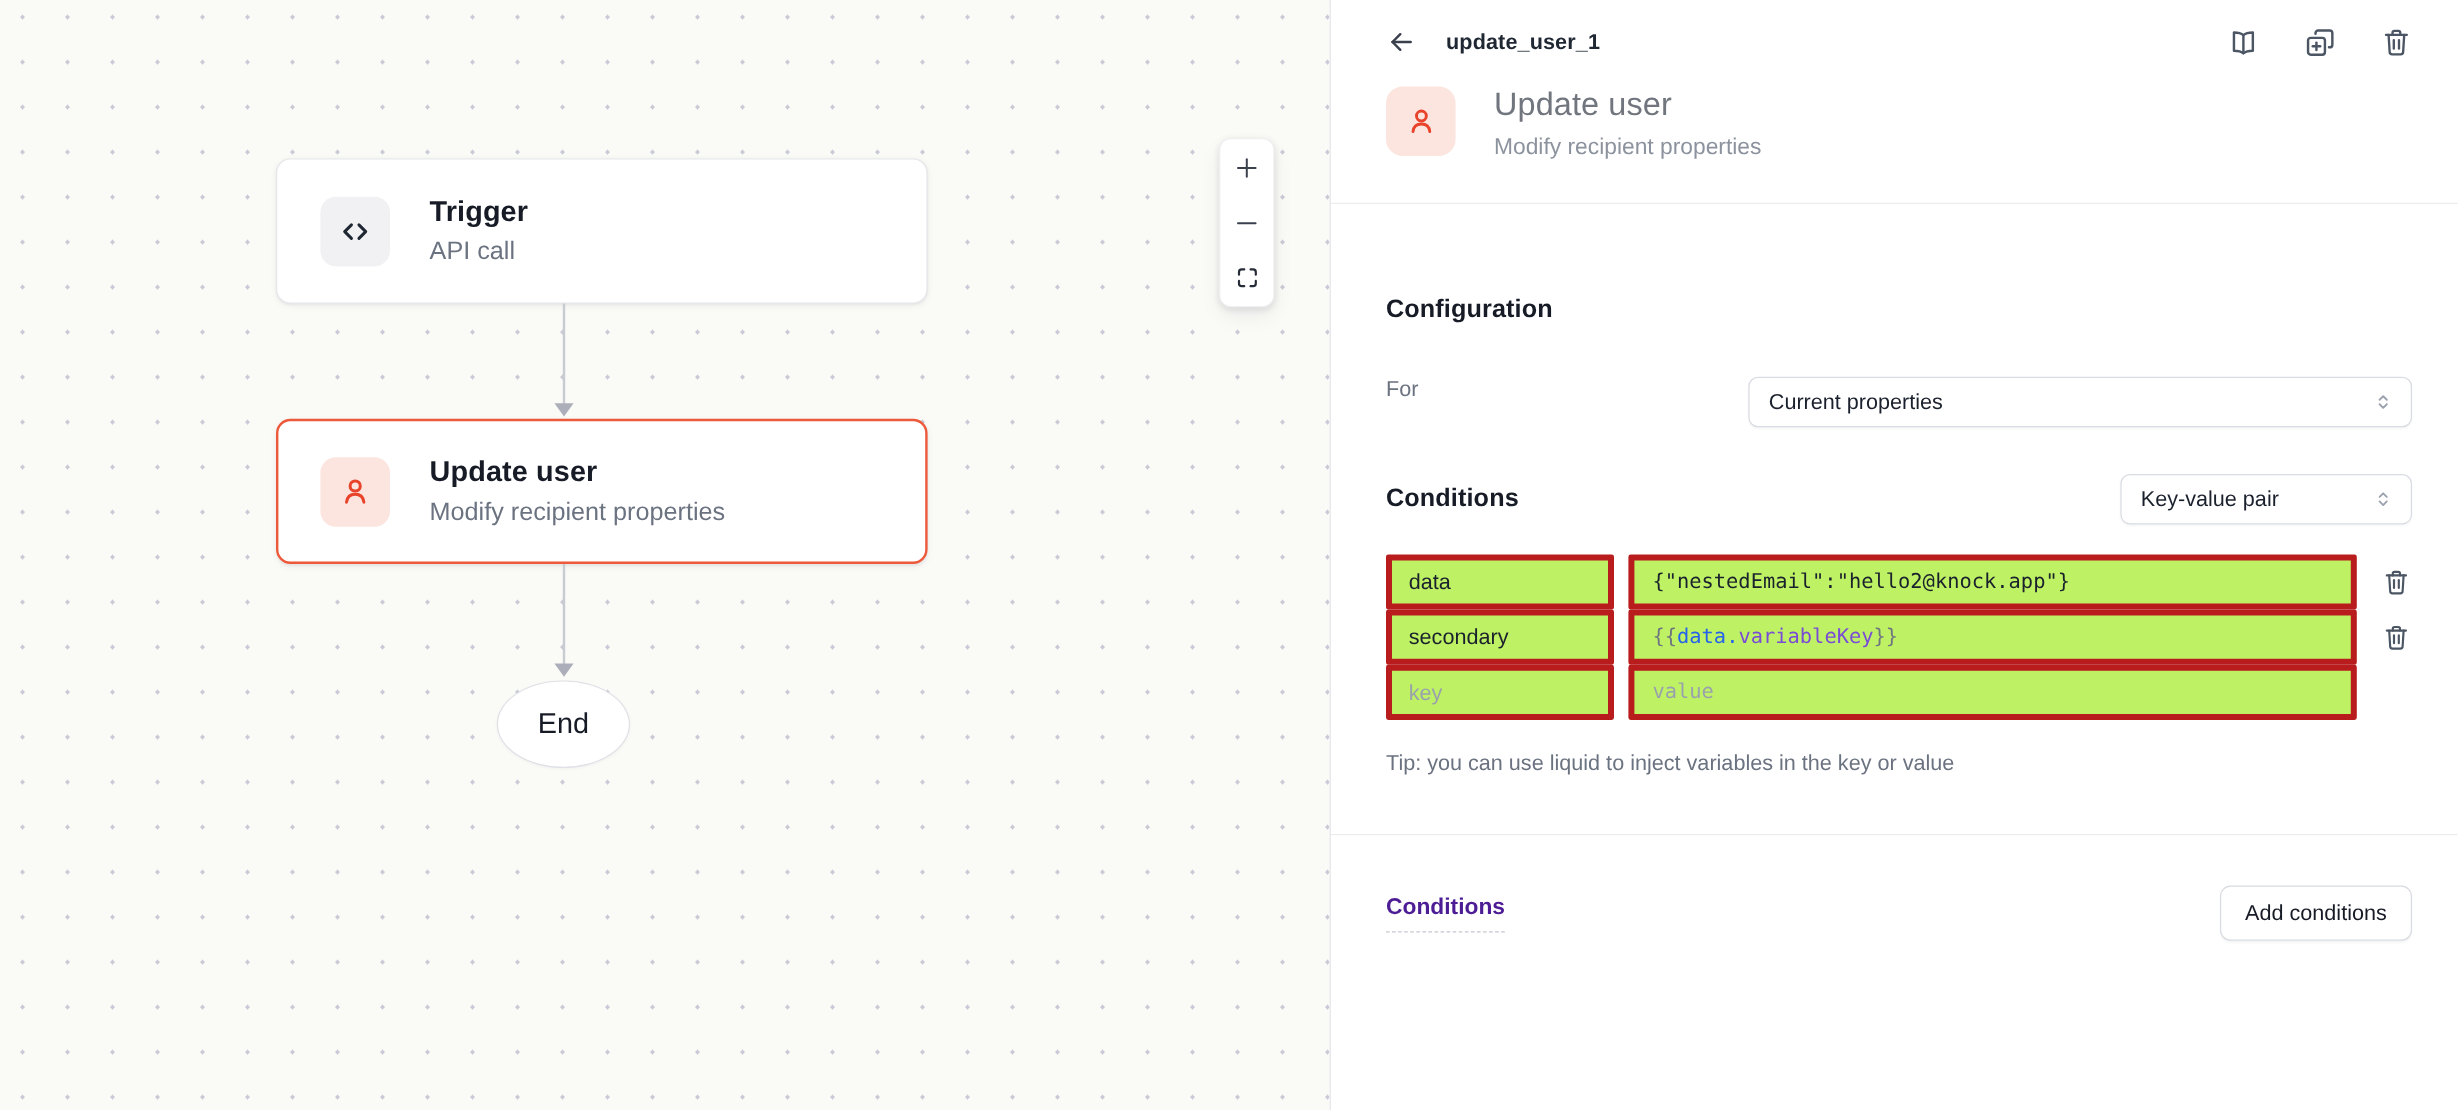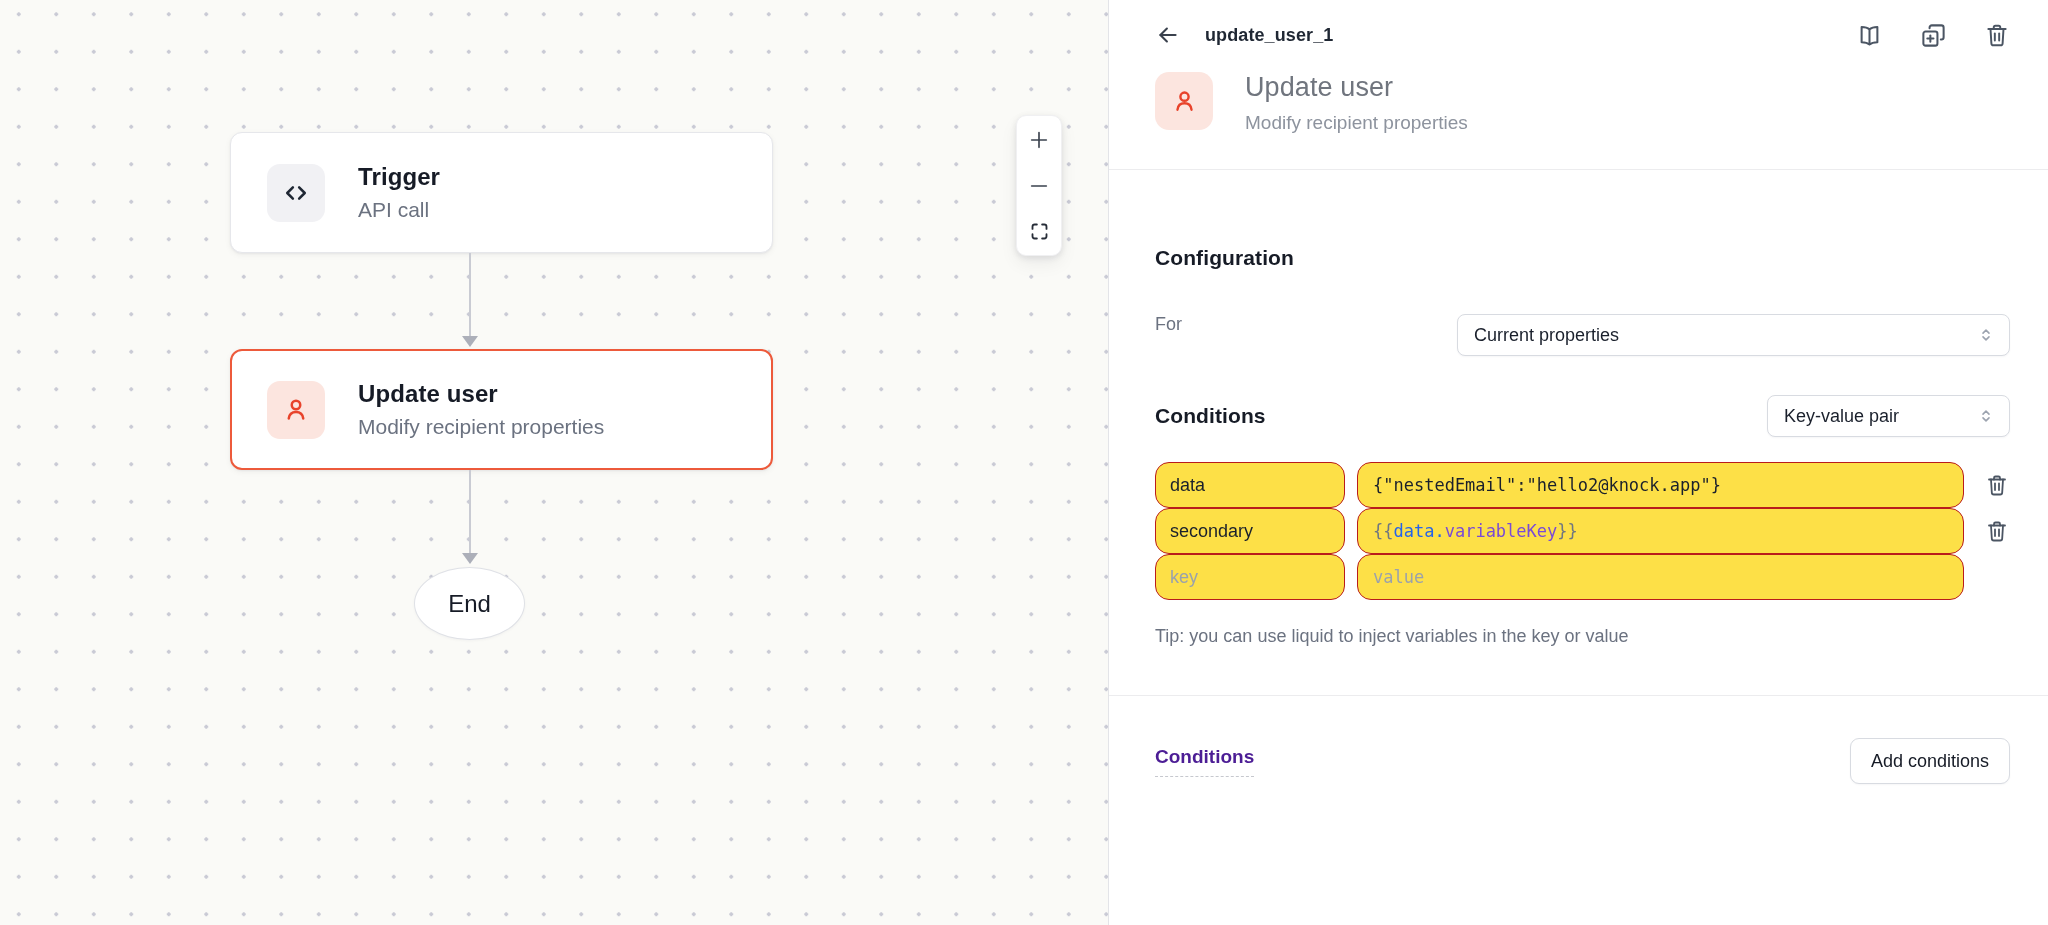--- a/index.html
+++ b/index.html
@@ -82,21 +82,21 @@
     font-size:18px; color:#1A202C; cursor:pointer;
     box-shadow:0 1px 2px rgba(16,24,40,.04);
   }
   .select .sel-text { flex:1 1 auto; }
   .select-for { margin-left:auto; width:553px; }
   .row-props { display:flex; align-items:center; margin-top:39px; }
   .select-props { margin-left:auto; width:243px; }
   .kv-row { display:flex; align-items:center; }
   .kv-row.first { margin-top:25px; }
   .kv-key, .kv-val, .kv-valbox {
-    height:46px; border:1px solid #b91c1c; border-radius:14px; background:#fde047;
+    height:46px; border:5px solid #b91c1c; border-radius:2px; background:#bef264;
     font-size:18px; color:#1A202C; outline:none;
   }
   .kv-key { width:190px; padding:0 14px; font-family:"Liberation Sans","DejaVu Sans",sans-serif; }
   .kv-val, .kv-valbox {
     width:607px; margin-left:12px; padding:0 15px;
     font-family:"DejaVu Sans Mono","Liberation Mono",monospace; font-size:17px;
   }
   .kv-valbox { display:flex; align-items:center; }
   .kv-key::placeholder { color:#9AA1AC; }
   .kv-val::placeholder { color:#9AA1AC; }

